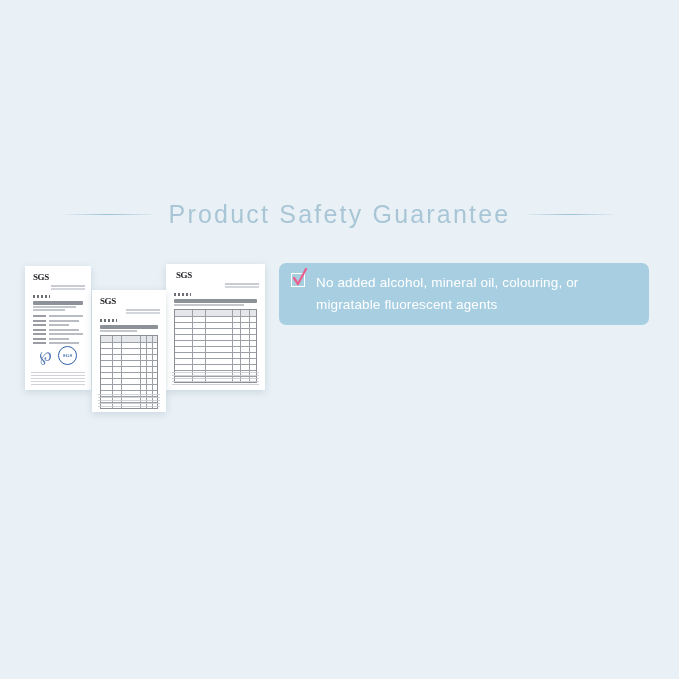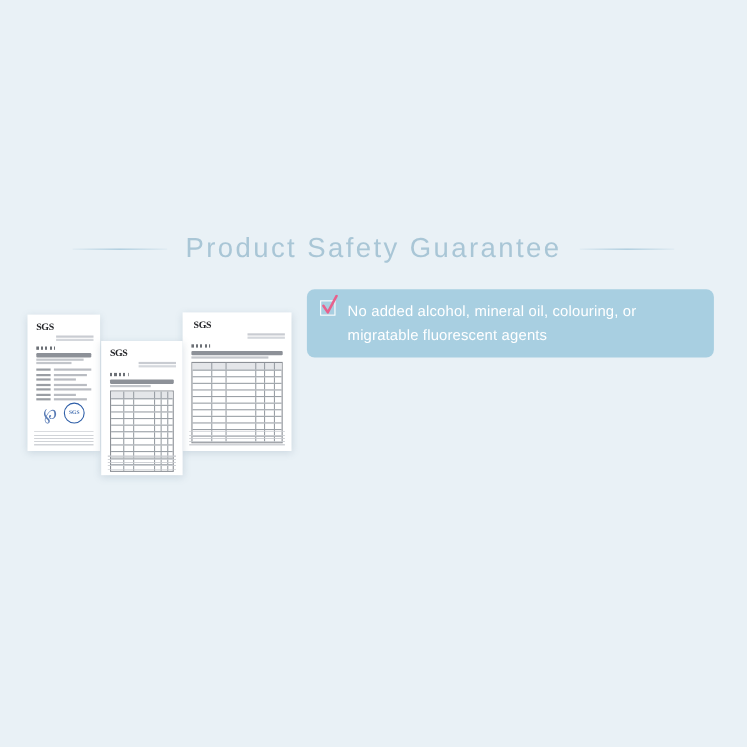--- a/index.html
+++ b/index.html
@@ -12,21 +12,21 @@
     background: #e9f1f6;
     font-family: "Liberation Sans", sans-serif;
     overflow: hidden;
     position: relative;
   }
 
   
   #title-row {
     position: absolute;
     left: 0;
-    top: 208px;
+    top: 196px;
     width: 679px;
     height: 36px;
     display: flex;
     align-items: center;
     justify-content: center;
   }
   .title-rule {
     height: 1px;
     width: 86px;
     background: linear-gradient(to right, rgba(160,195,215,0.15), rgba(150,190,212,0.95), rgba(160,195,215,0.15));
@@ -42,21 +42,20 @@
     line-height: 34px;
   }
 
   
   #certificates {
     position: absolute;
     left: 0;
     top: 0;
     width: 280px;
     height: 580px;
-    margin-top: 20px;
   }
   .cert {
     position: absolute;
     background: #ffffff;
     box-shadow: 0 2px 7px rgba(90,120,140,0.22);
     overflow: hidden;
     box-sizing: border-box;
     padding: 5px 6px;
   }
   #cert-left   { left: 25px;  top: 266px; width: 66px;  height: 124px; }

